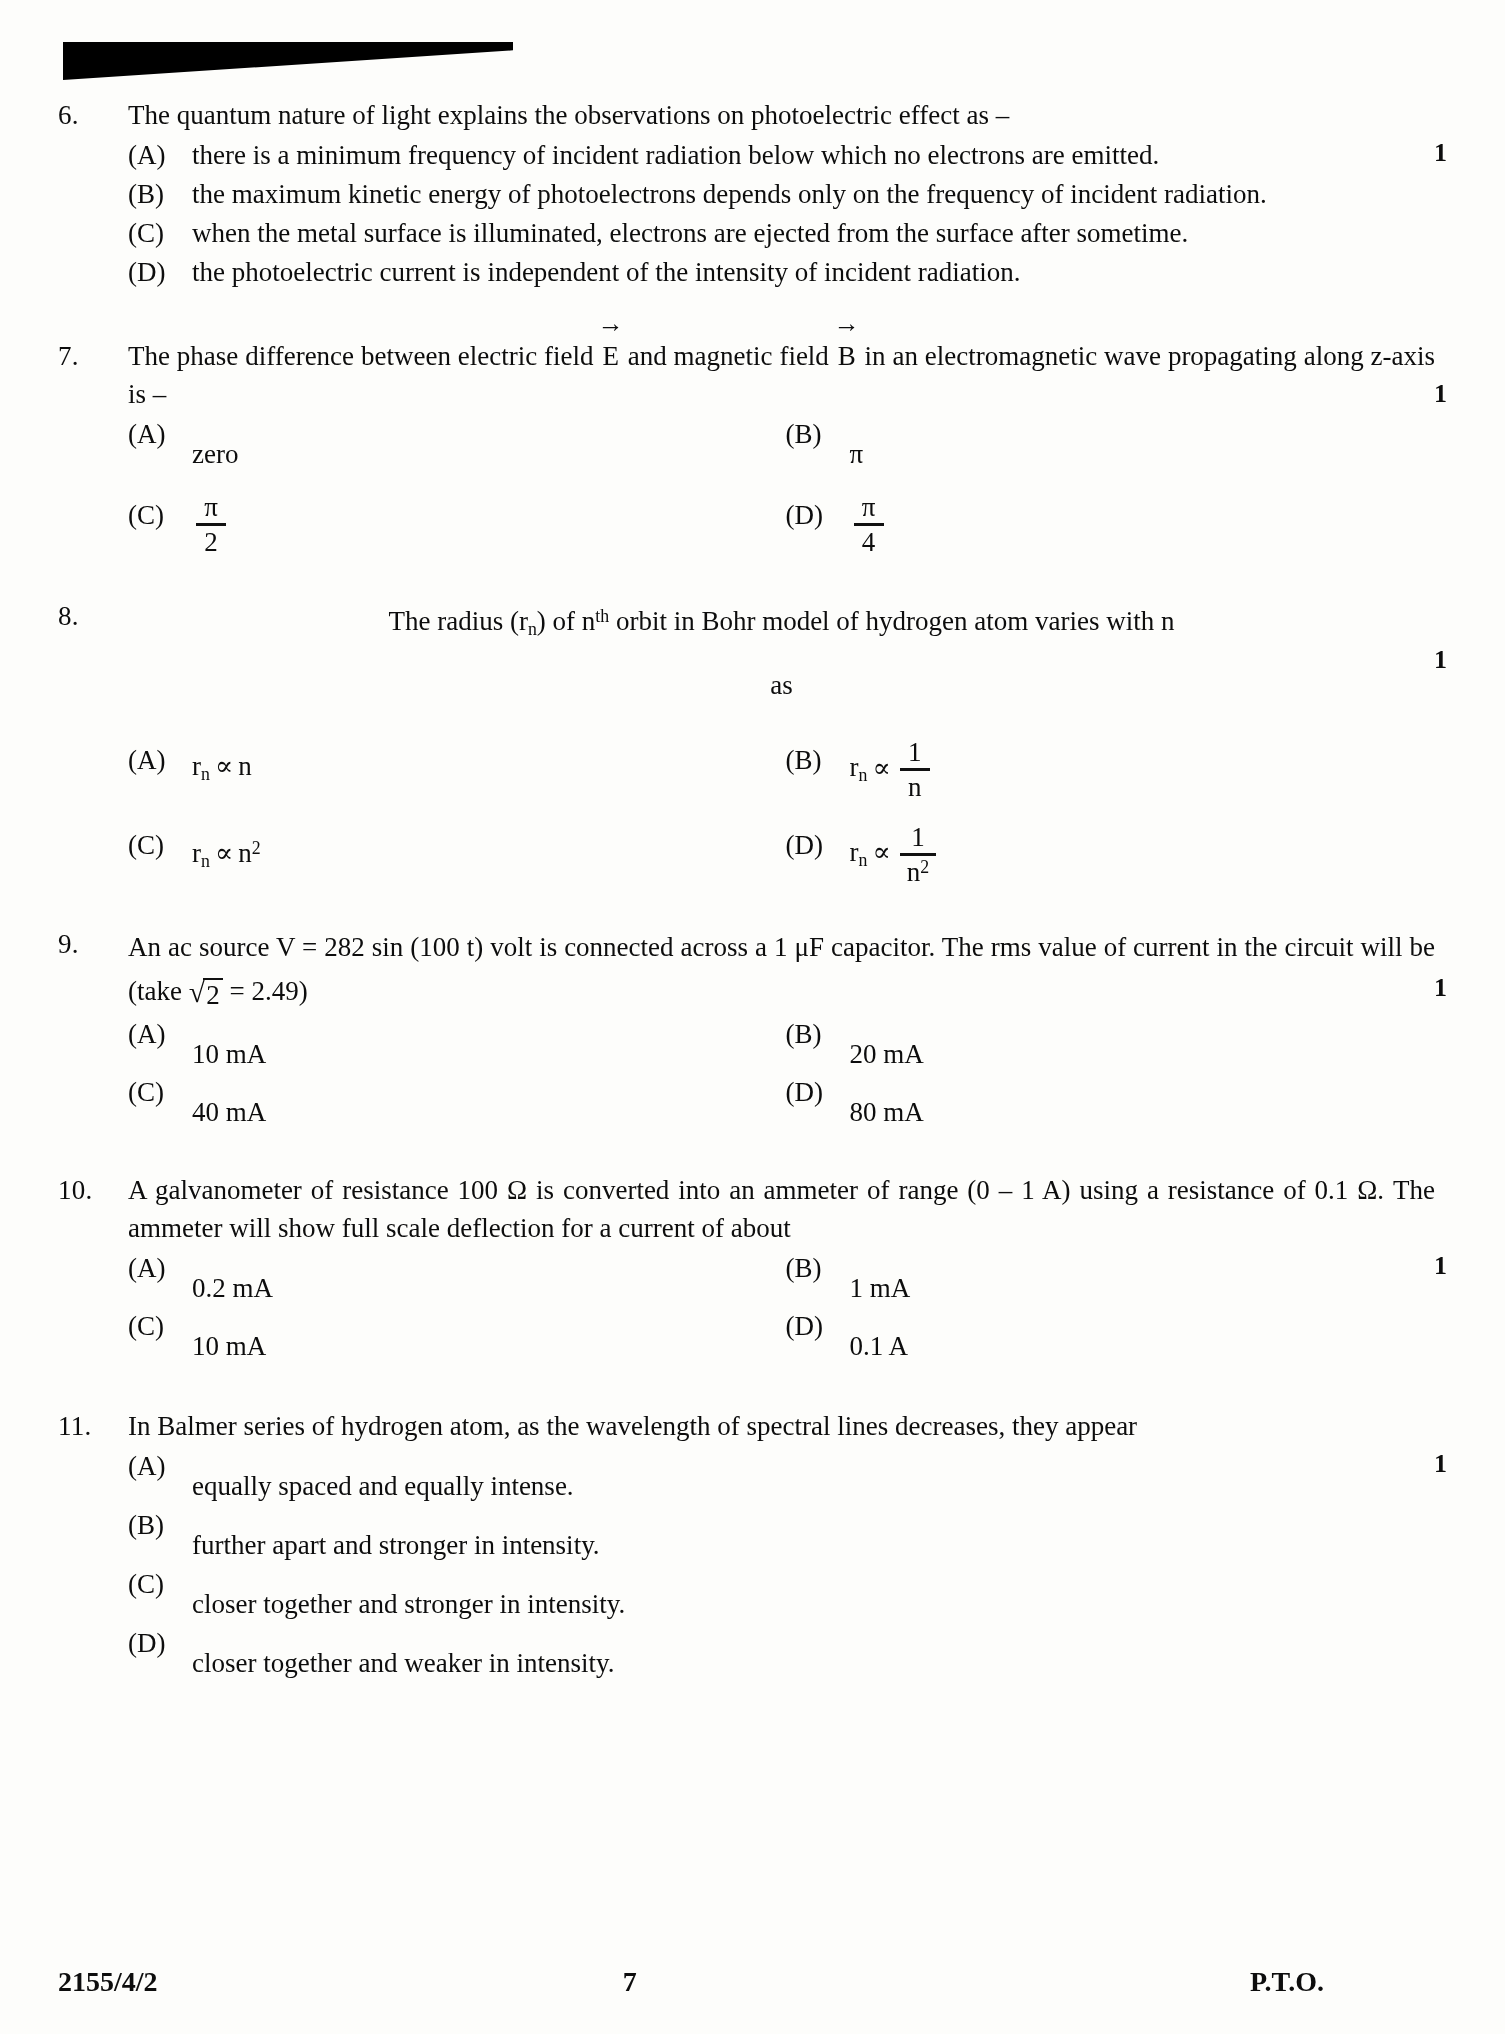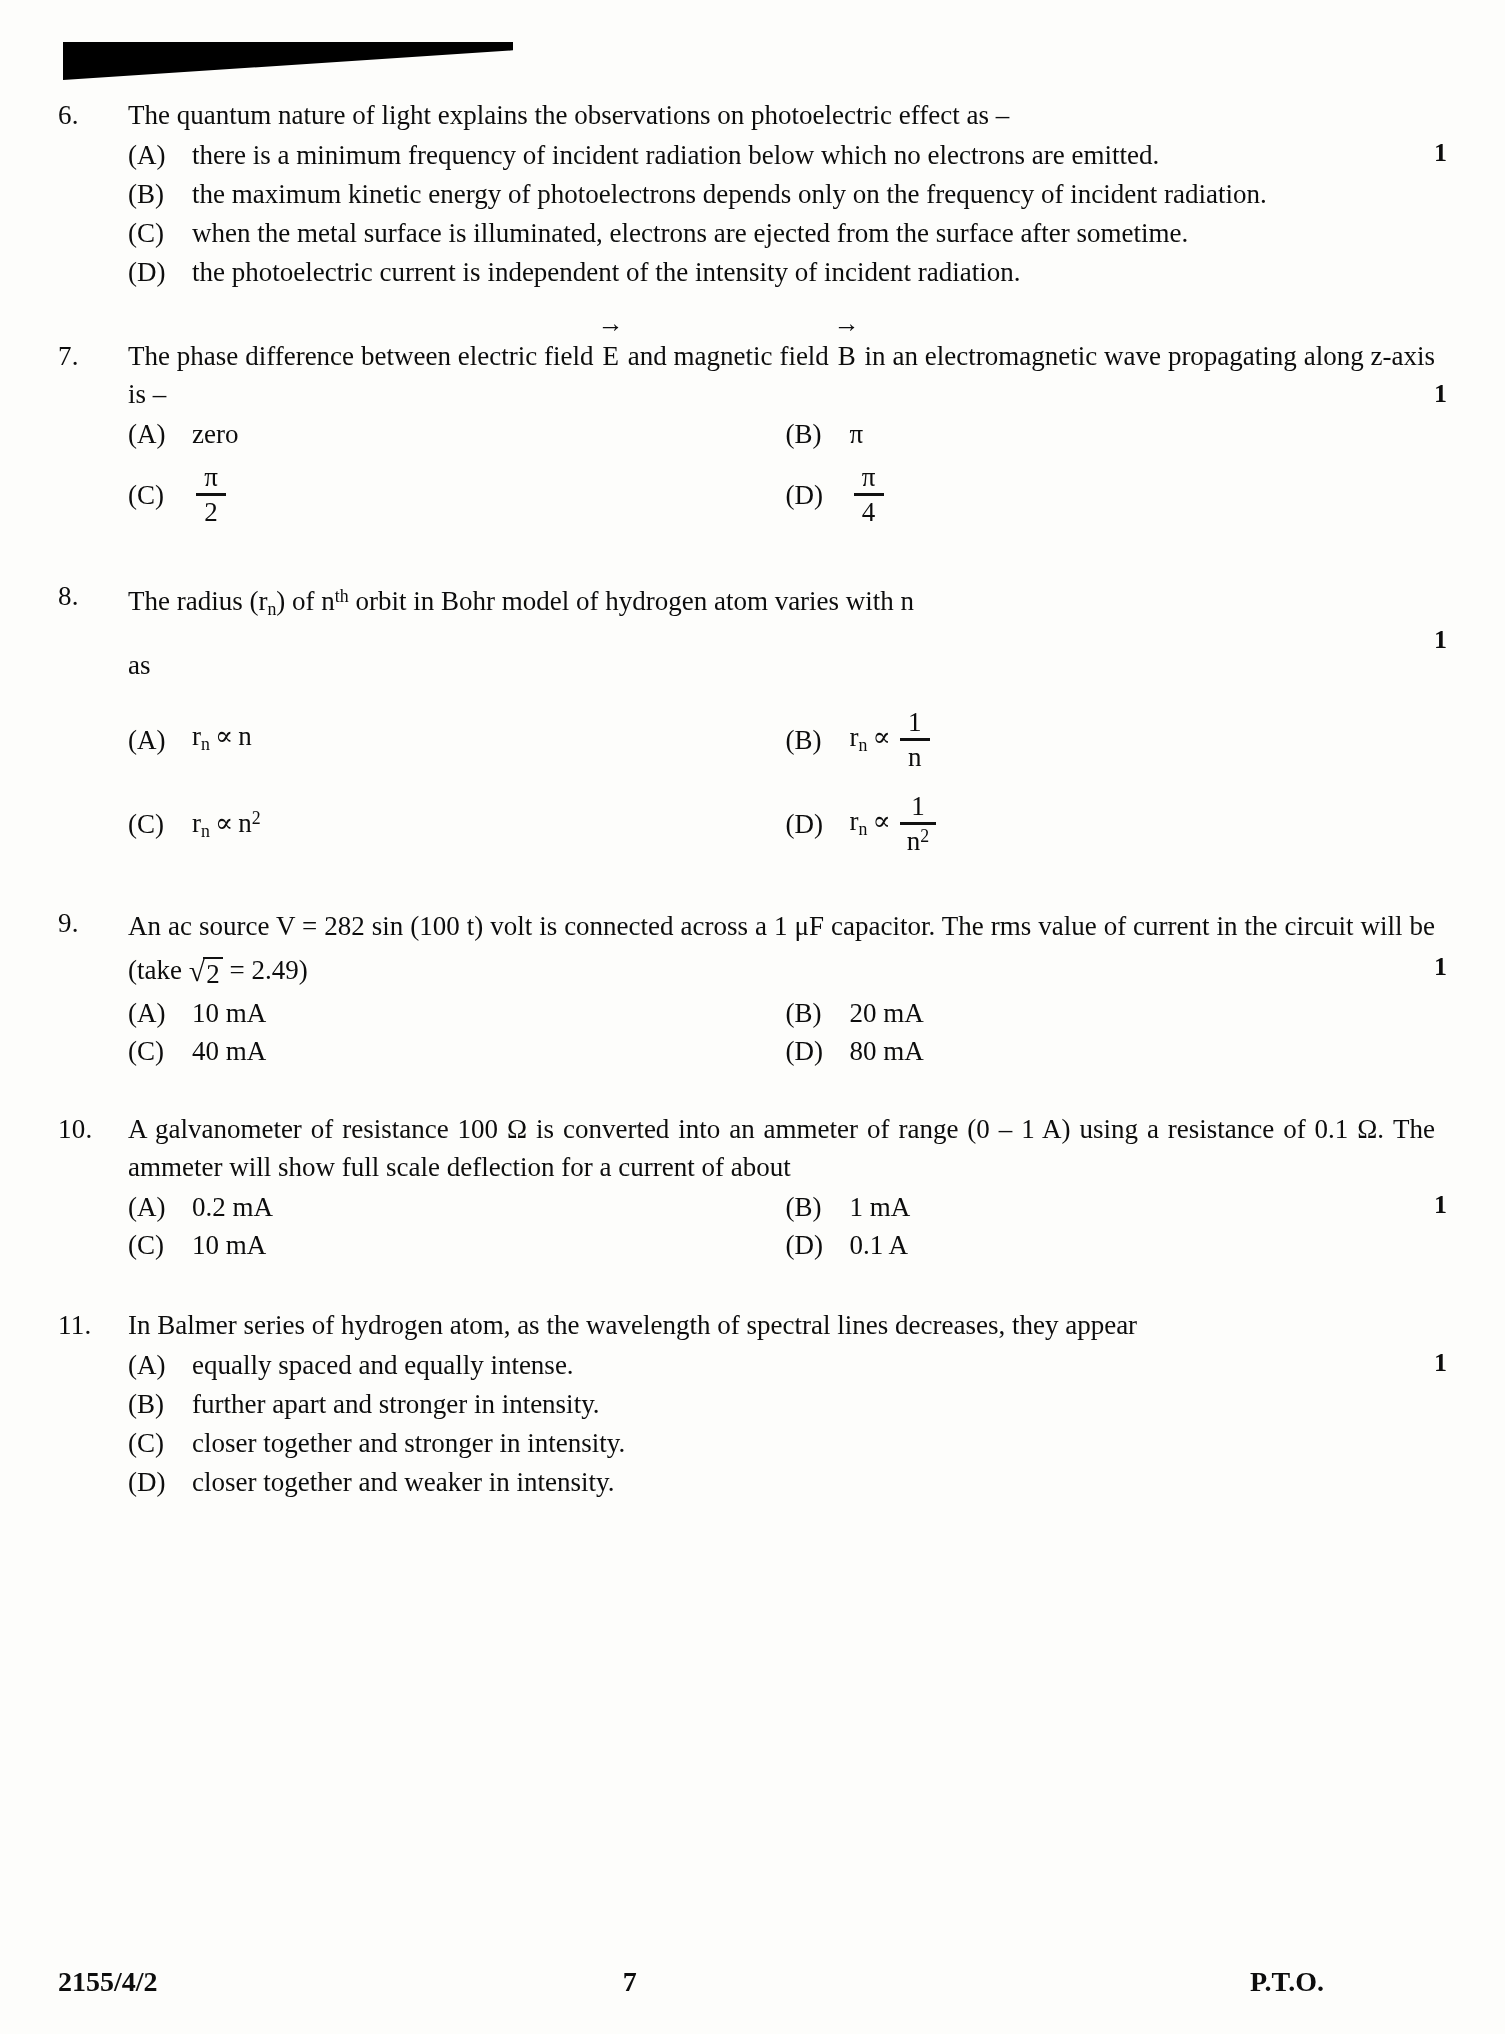--- a/index.html
+++ b/index.html
@@ -57,21 +57,21 @@
   .q-body {
     flex: 1 1 auto;
     font-size: 27px;
     line-height: 38px;
   }
   .q-text {
     text-align: justify;
     text-justify: inter-word;
     padding-right: 8px;
   }
-  .q-text.nojust { text-align: left; }
+  .q-text.nojust { text-align: center; }
 
   
   .marks {
     position: absolute;
     right: -4px;
     font-size: 26px;
     font-weight: bold;
     line-height: 38px;
   }
 
@@ -92,21 +92,21 @@
     width: 64px;
     font-size: 27px;
     line-height: 38px;
   }
   .opt-text {
     flex: 1 1 auto;
     font-size: 27px;
     line-height: 38px;
     text-align: justify;
   }
-  .opt-text.short { text-align: left; }
+  .opt-text.short { text-align: left; margin-top: 20px; }
 
   
   .opt-grid {
     display: flex;
     width: 100%;
   }
   .opt-grid.tall .opt-half { align-items: center; min-height: 84px; }
 
   
   .vec {

